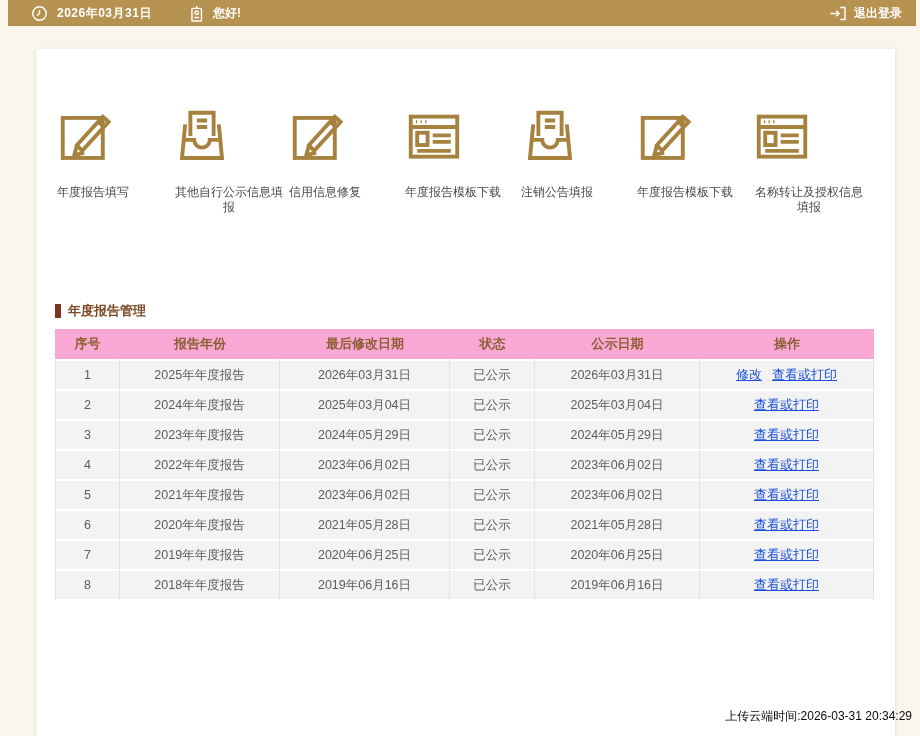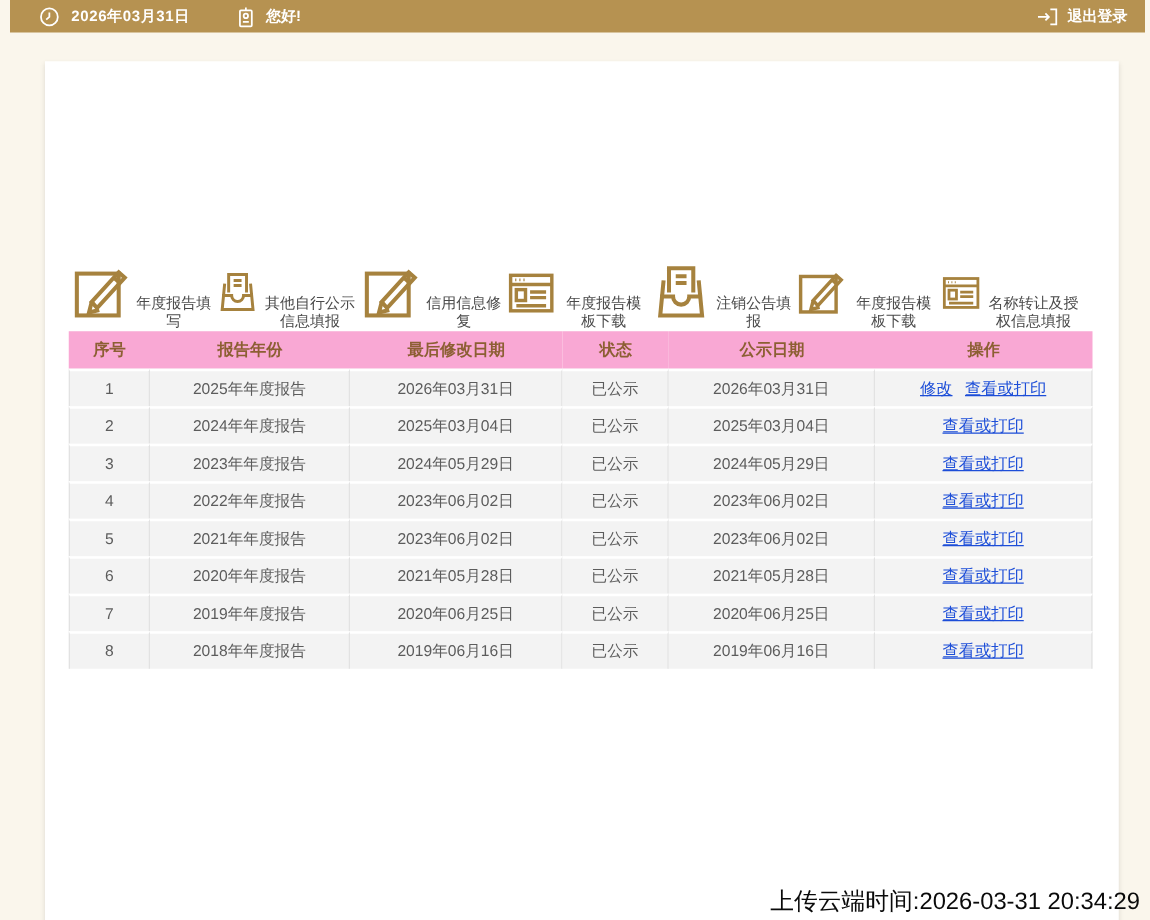--- a/index.html
+++ b/index.html
@@ -34,21 +34,21 @@
     left:36px; top:49px;
     width:859px; height:700px;
     background:#fff;
     box-shadow:0 1px 4px rgba(0,0,0,0.12);
   }
   
   .icon-row { display:flex; margin-left:19px; }
   .icon-row.first { margin-top:56px; height:160px; }
   .sc-cell {
     width:116px;
-    display:flex; flex-direction:row; align-items:flex-end;
+    display:flex; flex-direction:column; align-items:flex-start;
     cursor:pointer;
   }
   .sc-icon { width:62px; height:62px; }
   .sc-icon svg { width:100%; height:100%; stroke:#a6823e; fill:none; stroke-width:3; }
   .sc-label {
     margin-top:18px;
     font-size:12px; line-height:15px;
     color:#4a4a4a;
     text-align:center;
     padding:0 2px;
@@ -81,21 +81,21 @@
   tbody td:first-child { border-left:1px solid #e2e2e2; }
   tbody td:last-child { border-right:1px solid #e2e2e2; }
   td a {
     color:#1d4ed8; text-decoration:underline; font-size:13px;
     margin:0 5px; cursor:pointer;
   }
   
   .upload-time {
     position:absolute;
     right:8px; top:708px;
-    font-size:19px; color:#0a0a0a;
+    font-size:12px; color:#0a0a0a;
   }
 </style>
 </head>
 <body>
 
 <svg width="0" height="0" style="position:absolute" aria-hidden="true">
   <symbol id="sym-edit-square" viewBox="0 0 48 48">
     <rect x="6" y="10" width="31" height="31"></rect>
     <path d="M17 31 L37 9 l4.5 4 L21 35.5 z"></path>
     <path d="M17 31 l-2 7.8 7.6-1.9"></path>
@@ -198,20 +198,24 @@
   </div>
 
   <div class="sc-cell">
     <span class="sc-icon"><svg>
             <use href="#sym-browser"></use>
           </svg></span>
     <span class="sc-label">名称转让及授权信息填报</span>
   </div>
 </div>
 
+  <div class="section-title">
+    <span class="bullet"></span>
+    <span>年度报告管理</span>
+  </div>
 
   <table>
     <colgroup>
         <col class="c0">
         <col class="c1">
         <col class="c2">
         <col class="c3">
         <col class="c4">
         <col class="c5">
       </colgroup>

